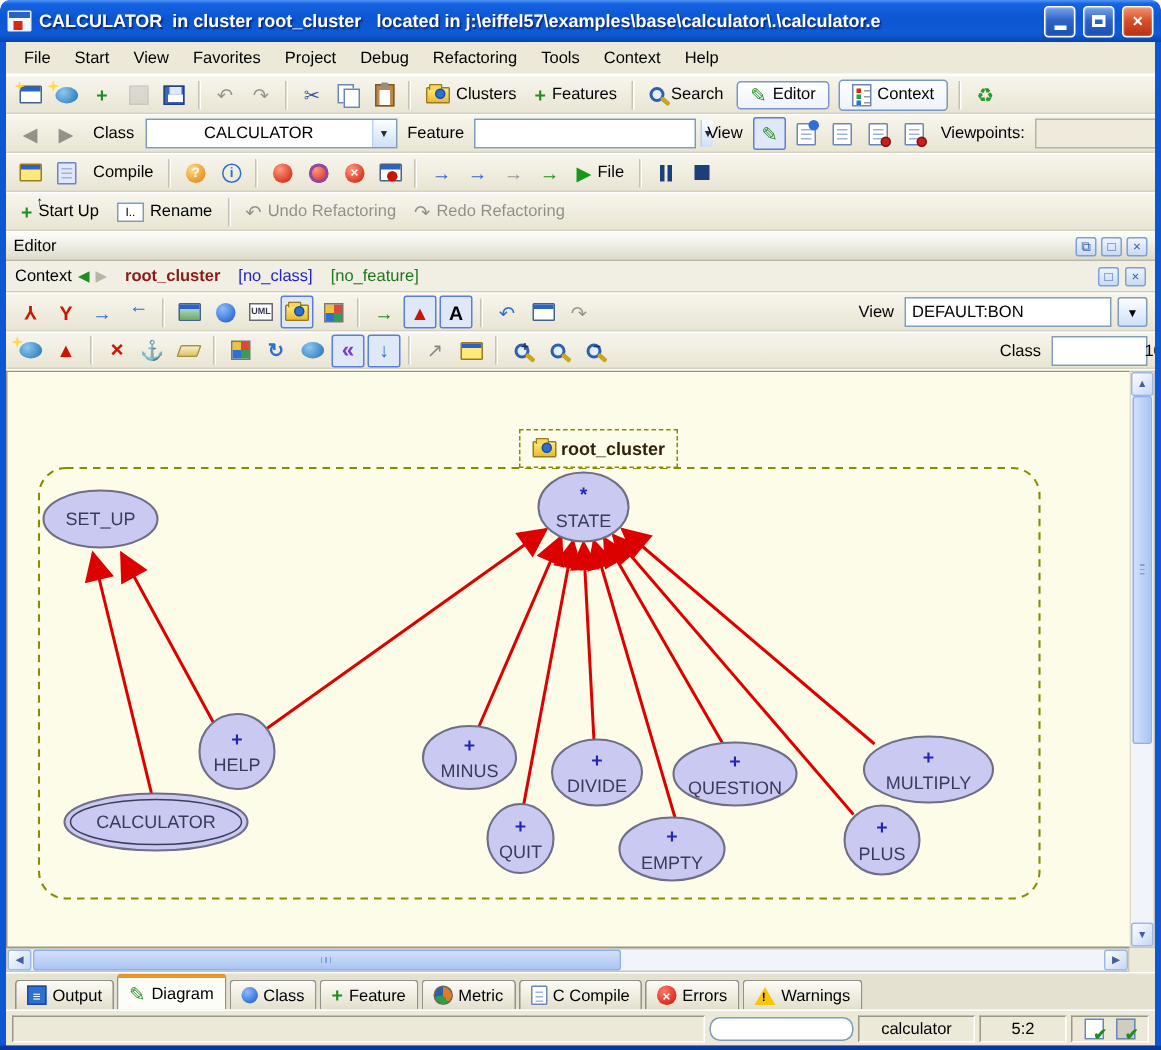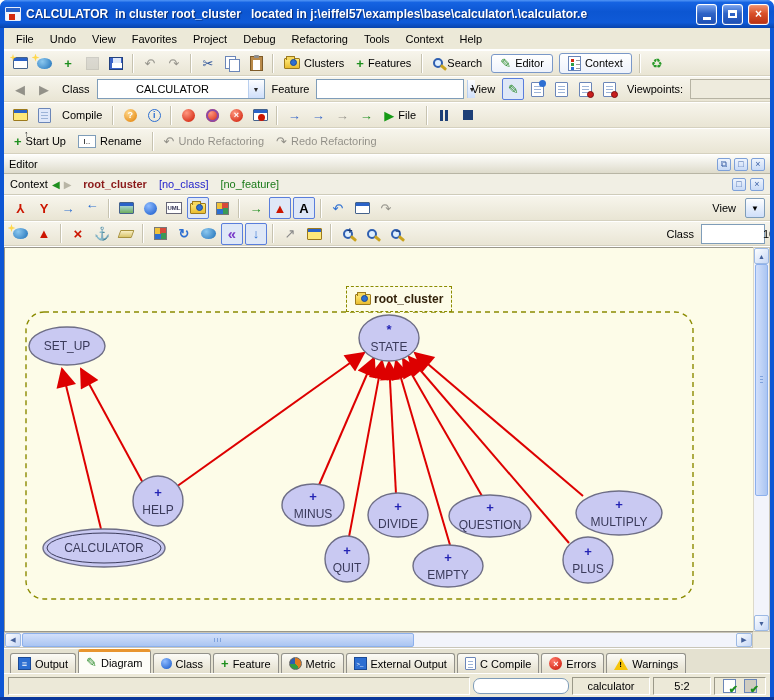--- a/index.html
+++ b/index.html
@@ -161,21 +161,21 @@
       </span>
     <span class="wbtn close">
         <span>×</span>
       </span>
   </div>
 
   <div class="content">
 
     <div class="menubar">
       <span class="menu-item">File</span>
-      <span class="menu-item">Undo</span>
+      <span class="menu-item">Start</span>
       <span class="menu-item">View</span>
       <span class="menu-item">Favorites</span>
       <span class="menu-item">Project</span>
       <span class="menu-item">Debug</span>
       <span class="menu-item">Refactoring</span>
       <span class="menu-item">Tools</span>
       <span class="menu-item">Context</span>
       <span class="menu-item">Help</span>
     </div>
 
@@ -449,20 +449,23 @@
           <span class="glyph" style="color:#2d6fd2">↶</span>
         </span>
       <span class="ib">
           <span class="miniwin"></span>
         </span>
       <span class="ib dis">
           <span class="glyph">↷</span>
         </span>
       <span style="flex:1"></span>
       <span class="lbl">View</span>
+      <span class="combo" style="width:138px">
+        <input class="left" value="DEFAULT:BON" style="">
+      </span>
       <span class="ddbtn">
           <span>▼</span>
         </span>
     </div>
 
     <div class="tb" style="flex:0 0 25px;height:25px">
       <span class="ib">
           <span class="oval spark"></span>
         </span>
       <span class="ib">
@@ -649,24 +652,20 @@
       </span>
       <span class="tab">
         <span class="tabico glyph" style="color:#1e8f1e;font-weight:bold">+</span>
         <span>Feature</span>
       </span>
       <span class="tab">
         <span class="tabico pie"></span>
         <span>Metric</span>
       </span>
       <span class="tab">
-        <span class="tabico bluebox" style="font-size:6px">&gt;_</span>
-        <span>External Output</span>
-      </span>
-      <span class="tab">
         <span class="tabico doc" style="width:11px;height:13px"></span>
         <span>C Compile</span>
       </span>
       <span class="tab">
         <span class="tabico errball">×</span>
         <span>Errors</span>
       </span>
       <span class="tab">
         <span class="tabico tri">
             <b>!</b>

